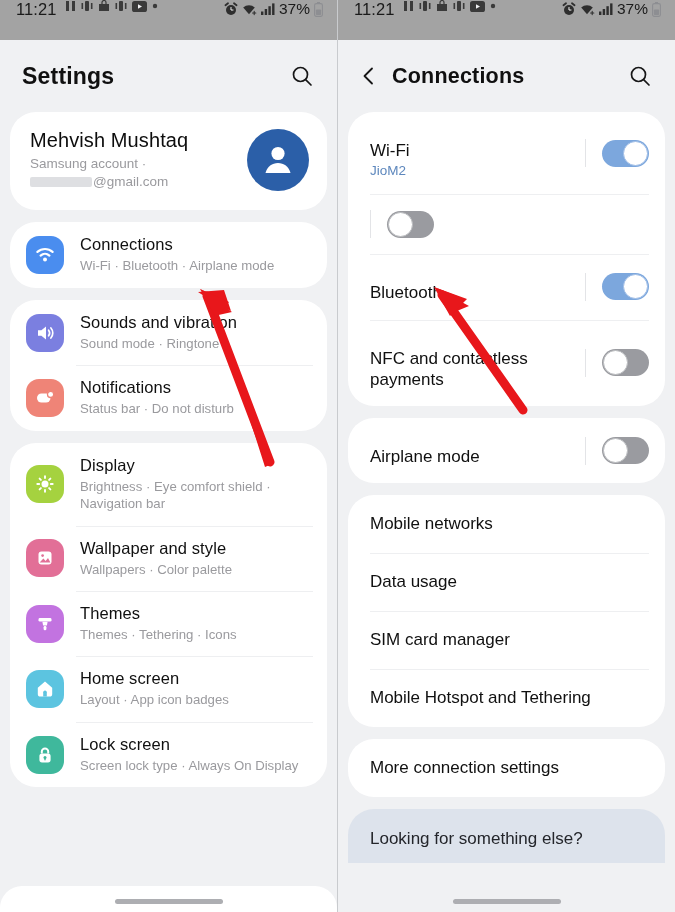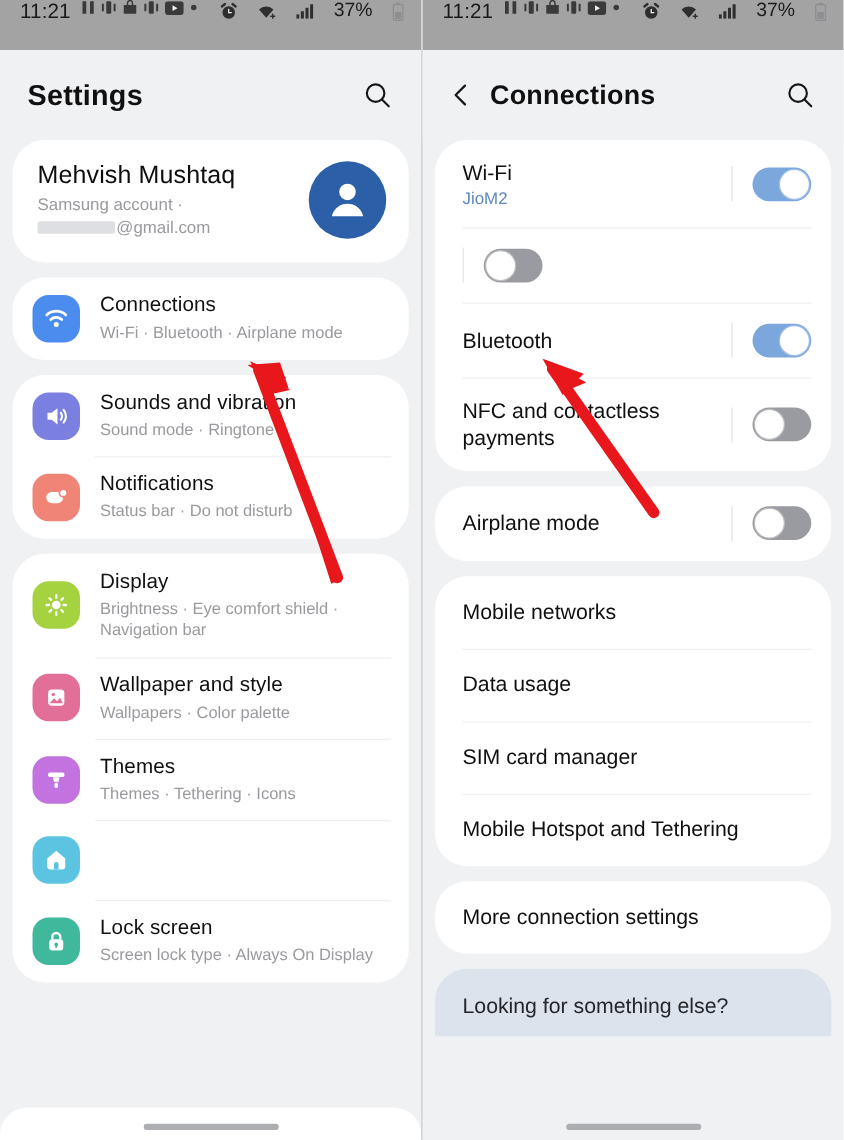--- a/index.html
+++ b/index.html
@@ -22,21 +22,21 @@
 
   
   .statusbar {
     height: 40px;
     display: flex; align-items: flex-start;
     padding: 0 14px 0 16px;
     background: #a3a3a3;
   }
   .sb-time { font-size: 16.5px; color: #1a1a1a; font-weight: 500; letter-spacing: .1px; }
   .sb-left-icons { display: flex; align-items: center; gap: 5px; margin-left: 8px; }
-  .sb-right { margin-left: auto; display: flex; align-items: center; gap: 16px; }
+  .sb-right { margin-left: auto; display: flex; align-items: center; gap: 4px; }
   .sb-batt { font-size: 15.5px; color: #1a1a1a; font-weight: 500; }
   .ic { display: block; }
 
   
   .pageheader {
     height: 72px;
     display: flex; align-items: center;
     padding: 0 18px 0 22px;
     background: #f0f1f3;
   }
@@ -90,21 +90,21 @@
   .stitle { font-size: 16.5px; color: #101010; letter-spacing: .1px; }
   .ssub { font-size: 13.2px; color: #9a9a9e; margin-top: 3px; line-height: 1.32; }
 
   
   .trow { display: flex; align-items: center; padding: 16px 16px 16px 22px; min-height: 60px; position: relative; }
   .trow + .trow::before {
     content: ""; position: absolute; left: 22px; right: 16px; top: 0;
     height: 1px; background: #eeeff1;
   }
   .ttext { flex: 1; min-width: 0; }
-  .ttitle { font-size: 17px; color: #101010; line-height: 1.25; }
+  .ttitle { font-size: 17px; color: #101010; line-height: 1.25; margin-top: 12px; }
   .tsub { font-size: 13.5px; color: #5d87bd; margin-top: 2px; }
   .tdiv { width: 1px; height: 28px; background: #e3e4e7; margin-right: 16px; flex: none; }
   .toggle {
     width: 47px; height: 27px; border-radius: 14px;
     position: relative; flex: none;
   }
   .toggle .knob {
     position: absolute; top: 1px; width: 25px; height: 25px;
     border-radius: 50%; background: #ffffff; border: 1px solid #b9bbbe;
   }
@@ -322,20 +322,24 @@
             <span class="ssub" style="display:block">Themes · Tethering · Icons</span>
           </span>
         </div>
         <div class="srow srow-ind">
           <span class="sicon" style="background:#5cc4e0">
             <svg width="24" height="22" viewBox="0 0 24 22">
               <path d="M12 3.6l7.2 6.2v6.1a2.6 2.6 0 0 1-2.6 2.6H7.4a2.6 2.6 0 0 1-2.6-2.6V9.8z" fill="#fff"></path>
               <path d="M10.2 18.5v-4.2a1.8 1.8 0 0 1 3.6 0v4.2z" fill="#5cc4e0"></path>
             </svg>
           </span>
+          <span class="stext">
+            <span class="stitle">Home screen</span>
+            <span class="ssub" style="display:block">Layout · App icon badges</span>
+          </span>
         </div>
         <div class="srow srow-ind">
           <span class="sicon" style="background:#3fb89c">
             <svg width="24" height="22" viewBox="0 0 24 22">
               <rect x="6.4" y="9.4" width="11.2" height="9" rx="2.6" fill="#fff"></rect>
               <path d="M8.8 9.4V7.6a3.2 3.2 0 0 1 6.4 0v1.8" stroke="#fff" stroke-width="2" fill="none"></path>
               <circle cx="12" cy="13.5" r="1.5" fill="#3fb89c"></circle>
               <rect x="11.3" y="13.5" width="1.4" height="2.8" fill="#3fb89c"></rect>
             </svg>
           </span>

